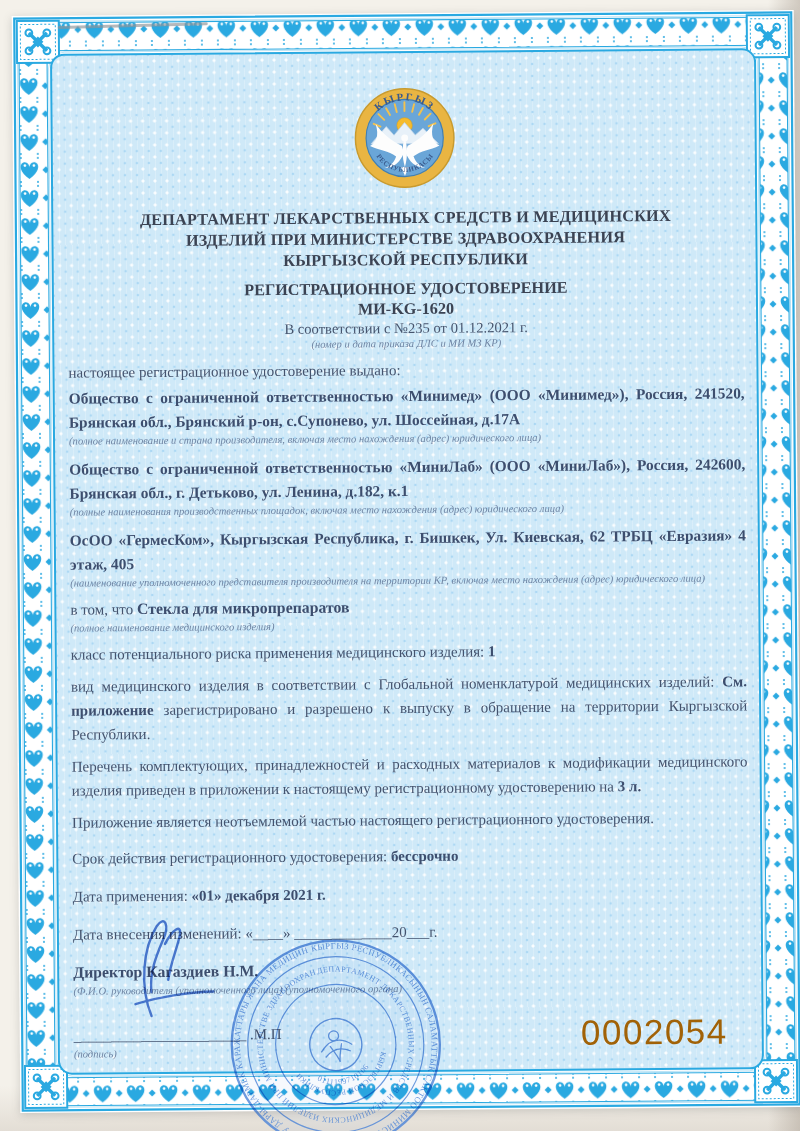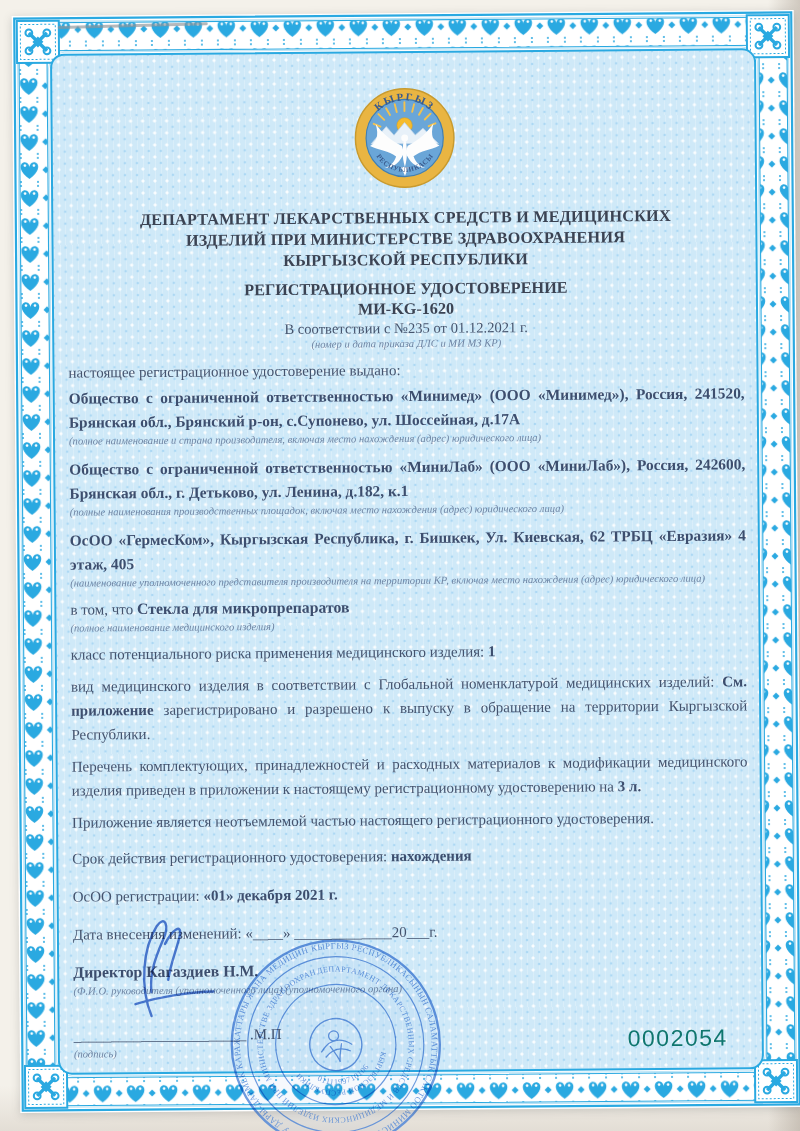--- a/index.html
+++ b/index.html
@@ -45,21 +45,21 @@
   .para{margin-top:2px;font-weight:bold;color:#3d4e6e;font-size:15.4px;line-height:24px;}
   .just{text-align:justify;text-align-last:left;} .mt10{margin-top:10px;}
   .mt8{margin-top:8px;} .mt12{margin-top:12px;} .mt14{margin-top:14px;}
   .b{font-weight:bold;color:#3d4e6e;}
   .sig-area{position:relative;margin-top:14px;}
   .sig-row{margin-top:26px;white-space:nowrap;}
   .underscores{letter-spacing:0;}
   .serial{
     position:absolute;right:74px;bottom:56px;
     font-family:"Liberation Sans","DejaVu Sans",sans-serif;
-    font-size:23px;letter-spacing:1.5px;color:#0f766e;
+    font-size:35px;letter-spacing:1.5px;color:#a16207;
   }
   .stamp{
     position:absolute;left:150px;top:-26px;width:224px;height:224px;
     opacity:.82;mix-blend-mode:multiply;pointer-events:none;
   }
   .signature-svg{
     position:absolute;left:40px;top:-52px;width:130px;height:122px;
     mix-blend-mode:multiply;pointer-events:none;
   }
   .artifact{
@@ -221,25 +221,25 @@
       <span>вид медицинского изделия в соответствии с Глобальной номенклатурой медицинских изделий: </span><span class="b">См. приложение</span><span> зарегистрировано и разрешено к выпуску в обращение на территории Кыргызской Республики.</span>
     </div>
 
     <div class="just mt8">
       <span>Перечень комплектующих, принадлежностей и расходных материалов к модификации медицинского изделия приведен в приложении к настоящему регистрационному удостоверению на </span><span class="b">3 л.</span>
     </div>
 
     <div class="mt8">Приложение является неотъемлемой частью настоящего регистрационного удостоверения.</div>
 
     <div class="mt12">
-      <span>Срок действия регистрационного удостоверения: </span><span class="b">нахождения</span>
+      <span>Срок действия регистрационного удостоверения: </span><span class="b">бессрочно</span>
     </div>
 
     <div class="mt14">
-      <span>ОсОО регистрации: </span><span class="b">«01» декабря 2021 г.</span>
+      <span>Дата применения: </span><span class="b">«01» декабря 2021 г.</span>
     </div>
 
     <div class="mt14">Дата внесения изменений: «____» _____________20___г.</div>
 
     <div class="sig-area">
       <div class="b" style="font-size:15.8px">Директор Кагаздиев Н.М.</div>
       <div class="cap">(Ф.И.О. руководителя (уполномоченного лица) (уполномоченного органа)</div>
 
       <div class="sig-row">
         <span class="underscores">_______________________</span>

